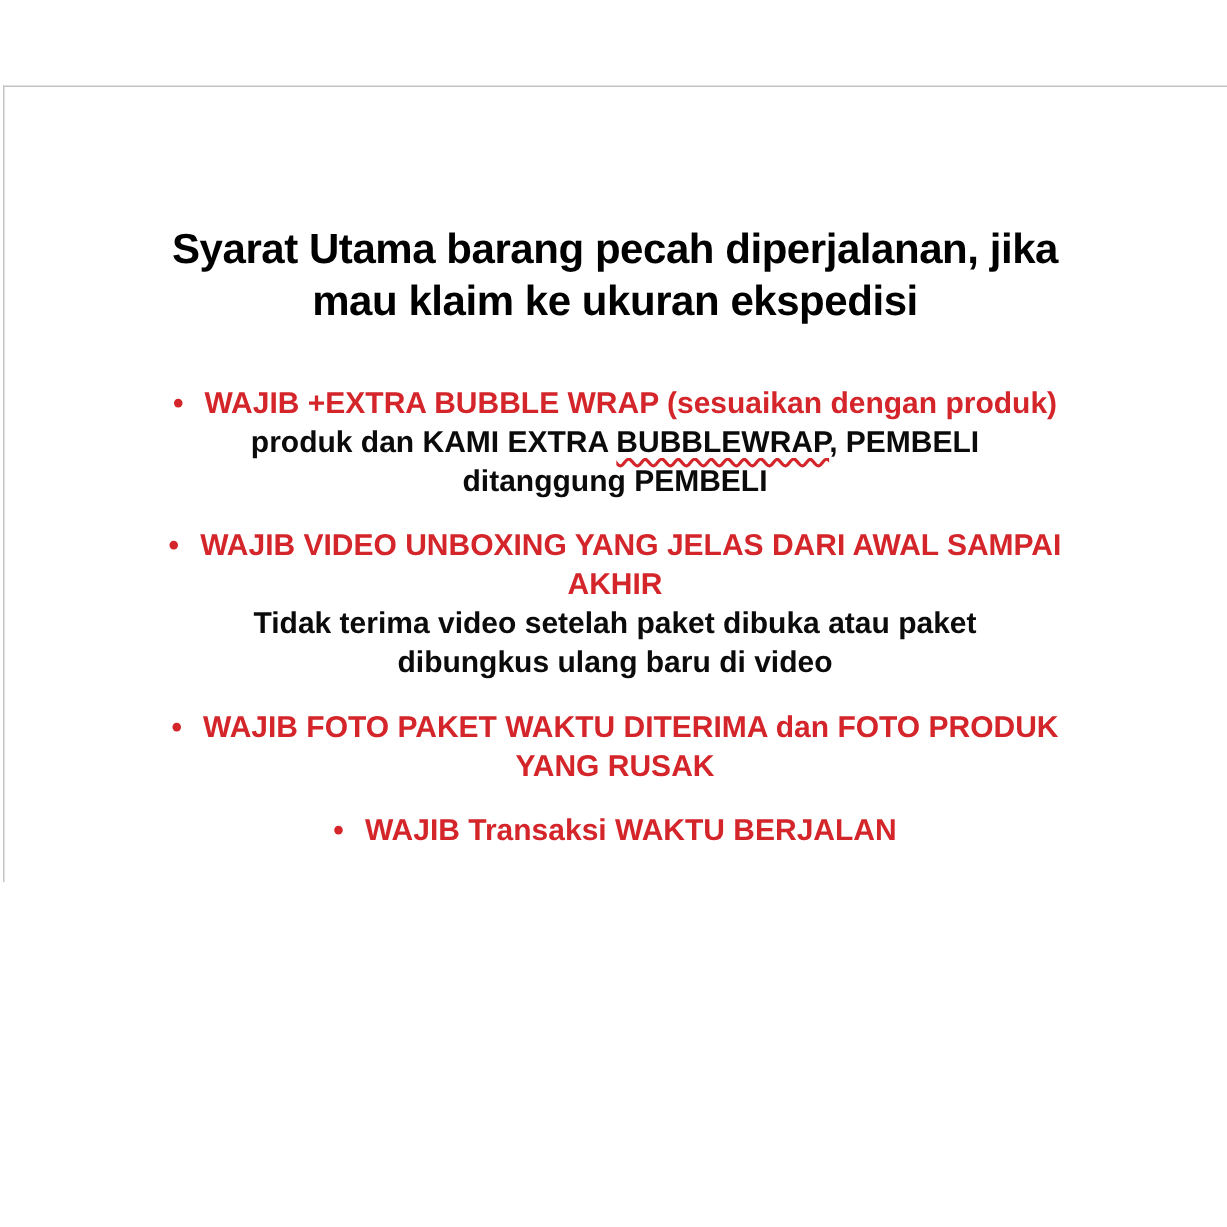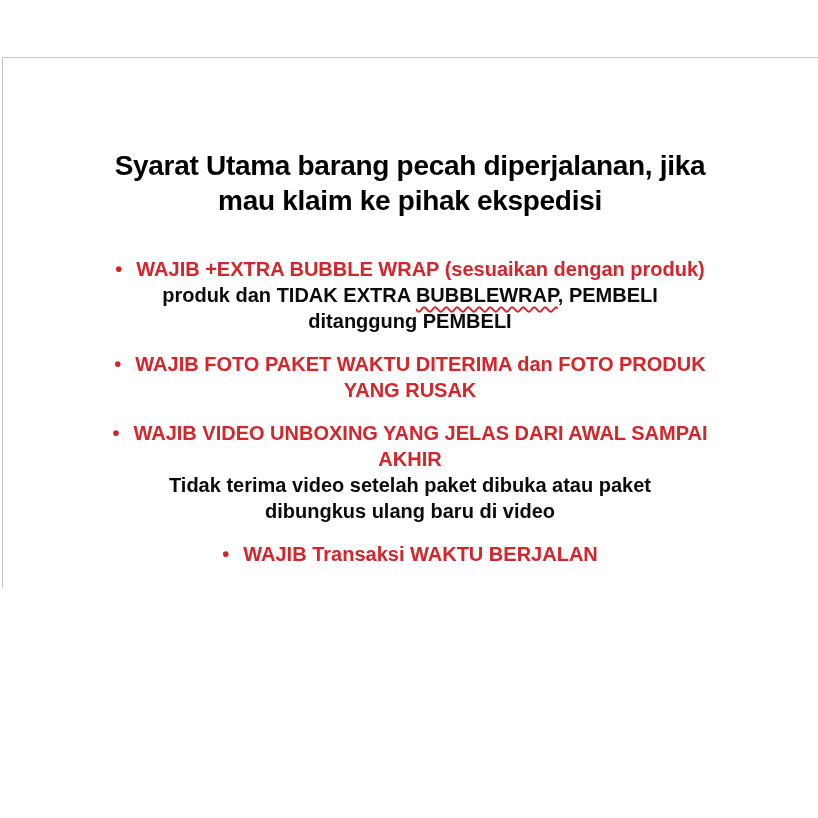--- a/index.html
+++ b/index.html
@@ -74,38 +74,38 @@
 </head>
 <body>
 
 <div class="canvas">
   <div class="edge-top"></div>
   <div class="edge-left"></div>
 
   <div class="content">
     <h1 class="title">
       <div class="title-line">Syarat Utama barang pecah diperjalanan, jika</div>
-      <div class="title-line">mau klaim ke pihak ekspedisi</div>
+      <div class="title-line">mau klaim ke ukuran ekspedisi</div>
     </h1>
 
     <div id="bullet-list">
         <div class="bullet-item">
           <div class="text-line"><span class="bullet-dot">•</span><span class="seg red">WAJIB +EXTRA BUBBLE WRAP (sesuaikan dengan produk)</span></div>
-          <div class="text-line"><span class="seg black">produk dan TIDAK EXTRA </span><span class="seg black squiggle">BUBBLEWRAP</span><span class="seg black">, PEMBELI</span></div>
+          <div class="text-line"><span class="seg black">produk dan KAMI EXTRA </span><span class="seg black squiggle">BUBBLEWRAP</span><span class="seg black">, PEMBELI</span></div>
           <div class="text-line"><span class="seg black">ditanggung PEMBELI</span></div>
-        </div>
-        <div class="bullet-item">
-          <div class="text-line"><span class="bullet-dot">•</span><span class="seg red">WAJIB FOTO PAKET WAKTU DITERIMA dan FOTO PRODUK</span></div>
-          <div class="text-line"><span class="seg red">YANG RUSAK</span></div>
         </div>
         <div class="bullet-item">
           <div class="text-line"><span class="bullet-dot">•</span><span class="seg red">WAJIB VIDEO UNBOXING YANG JELAS DARI AWAL SAMPAI</span></div>
           <div class="text-line"><span class="seg red">AKHIR</span></div>
           <div class="text-line"><span class="seg black">Tidak terima video setelah paket dibuka atau paket</span></div>
           <div class="text-line"><span class="seg black">dibungkus ulang baru di video</span></div>
+        </div>
+        <div class="bullet-item">
+          <div class="text-line"><span class="bullet-dot">•</span><span class="seg red">WAJIB FOTO PAKET WAKTU DITERIMA dan FOTO PRODUK</span></div>
+          <div class="text-line"><span class="seg red">YANG RUSAK</span></div>
         </div>
         <div class="bullet-item">
           <div class="text-line"><span class="bullet-dot">•</span><span class="seg red">WAJIB Transaksi WAKTU BERJALAN</span></div>
         </div>
         <div class="bullet-item">
         </div>
       </div>
   </div>
 </div>
 

